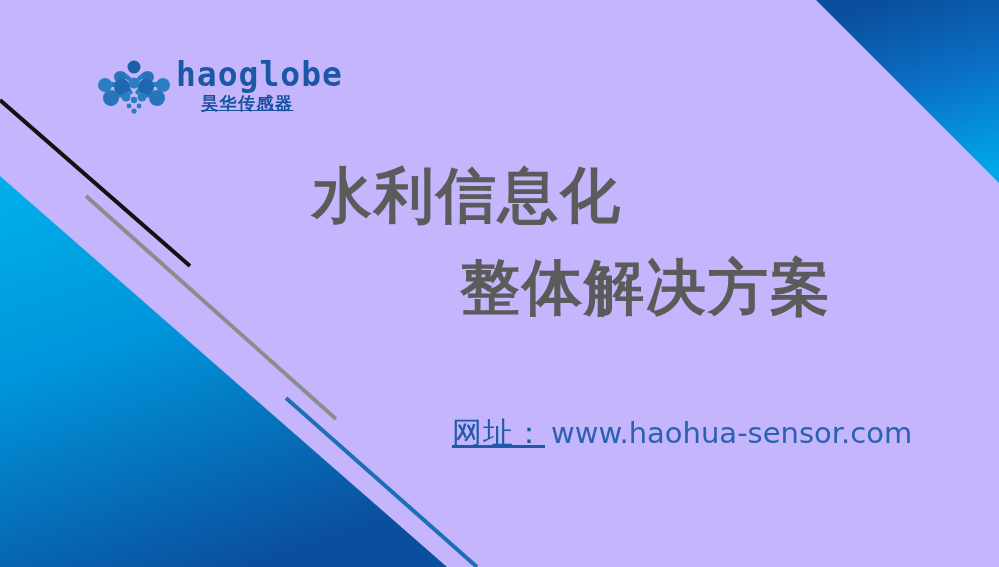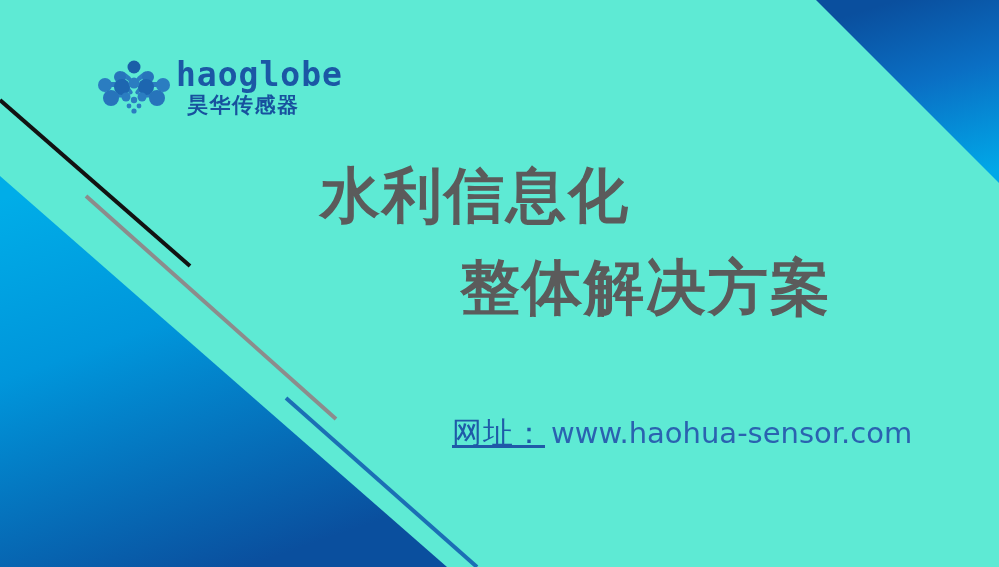--- a/index.html
+++ b/index.html
@@ -9,21 +9,21 @@
   }
   body {
     font-family: "Liberation Sans", sans-serif;
   }
 
   #slide {
     position: relative;
     width: 999px;
     height: 567px;
     overflow: hidden;
-    background: #5eead4;
+    background: #c4b5fd;
   }
 
   
   #bg-layer {
     position: absolute;
     inset: 0;
     width: 999px;
     height: 567px;
   }
 
@@ -49,29 +49,30 @@
     font-family: "DejaVu Sans Mono", monospace;
     font-size: 33px;
     font-weight: 700;
     letter-spacing: 1px;
     color: #1b57a5;
     line-height: 1;
     white-space: nowrap;
   }
   #logo-subtext {
     position: absolute;
-    left: 91px;
+    left: 105px;
     top: 37px;
     font-family: "DejaVu Sans", sans-serif;
-    font-size: 21px;
+    font-size: 17px;
     font-weight: 700;
     letter-spacing: 1.5px;
     color: #17519e;
     line-height: 1;
     white-space: nowrap;
+    text-decoration: underline;
   }
 
   
   #title-block {
     position: absolute;
     left: 0;
     top: 160px;
     width: 999px;
     height: 190px;
     pointer-events: none;
@@ -82,21 +83,20 @@
     font-size: 60px;
     color: #5b5b5b;
     line-height: 1.18;
     white-space: nowrap;
     letter-spacing: 2px;
   }
   #title-line-1 {
     position: absolute;
     left: 312px;
     top: 0;
-    margin-left: 8px;
   }
   #title-line-2 {
     position: absolute;
     left: 460px;
     top: 92px;
   }
 
   
   #website-block {
     position: absolute;

